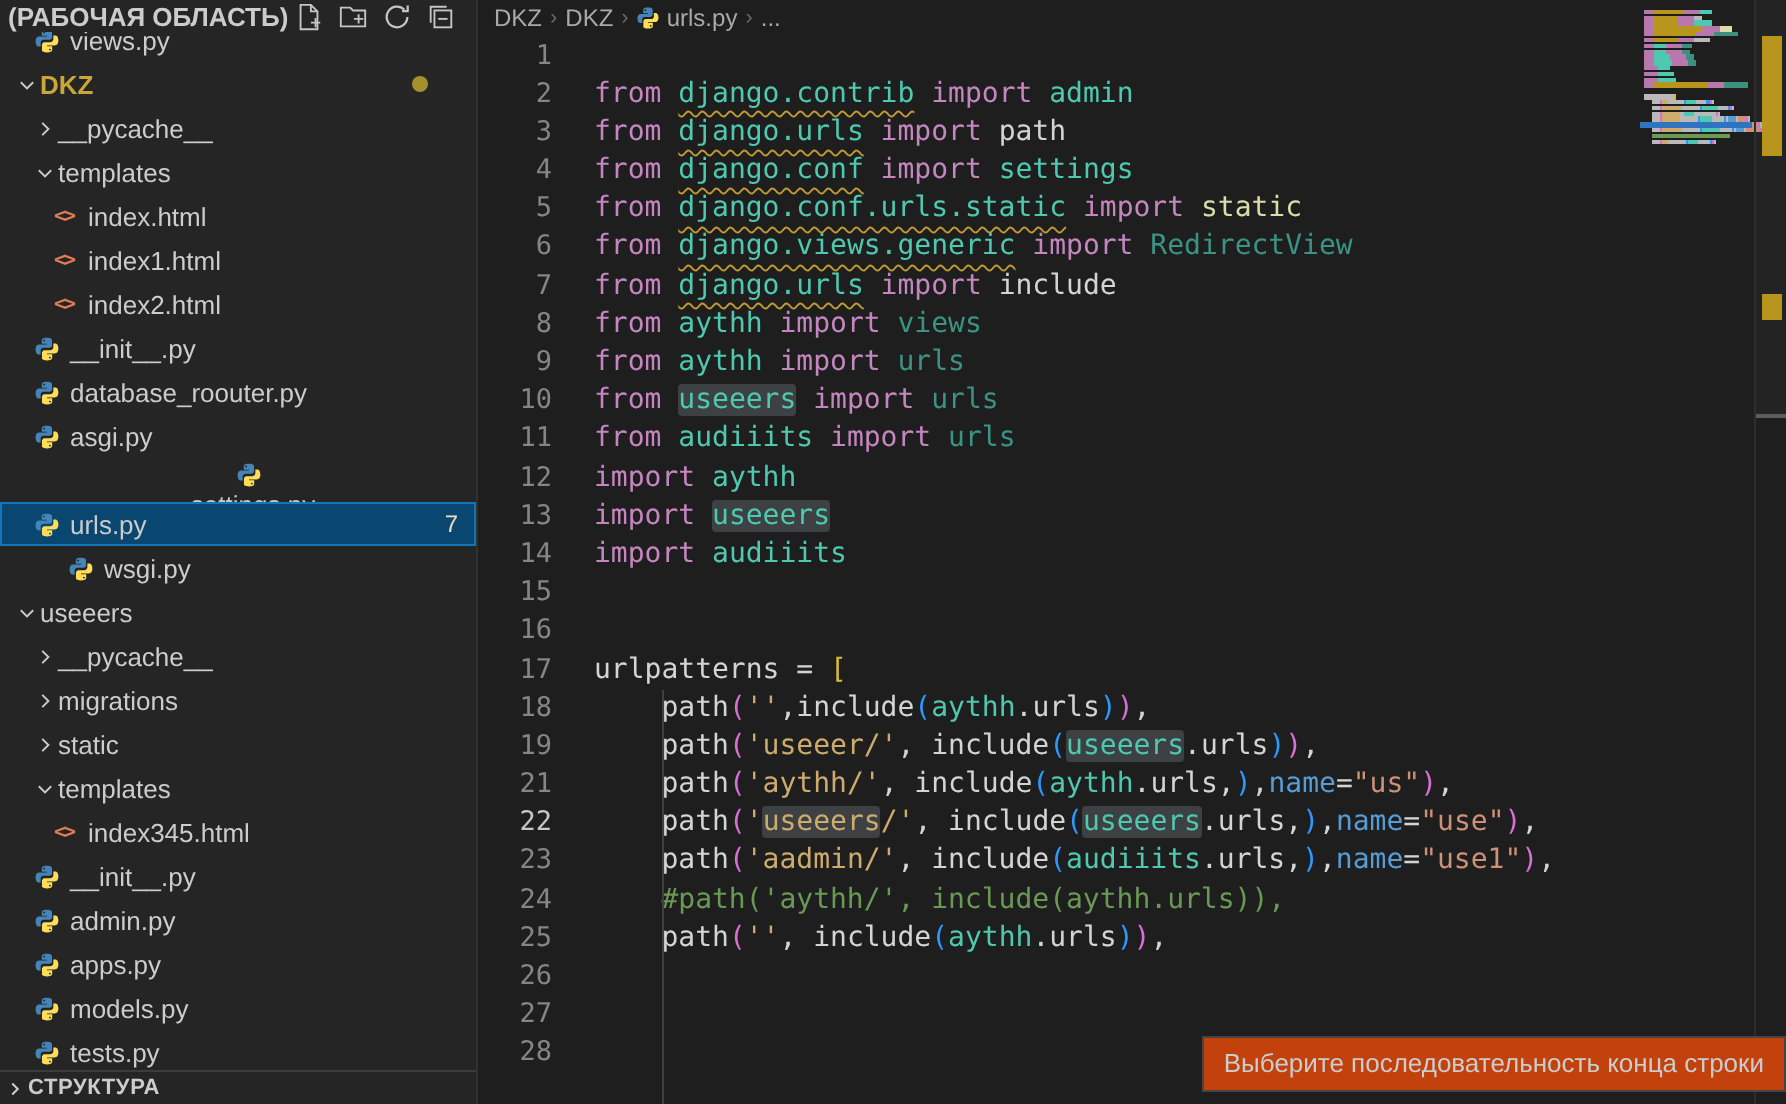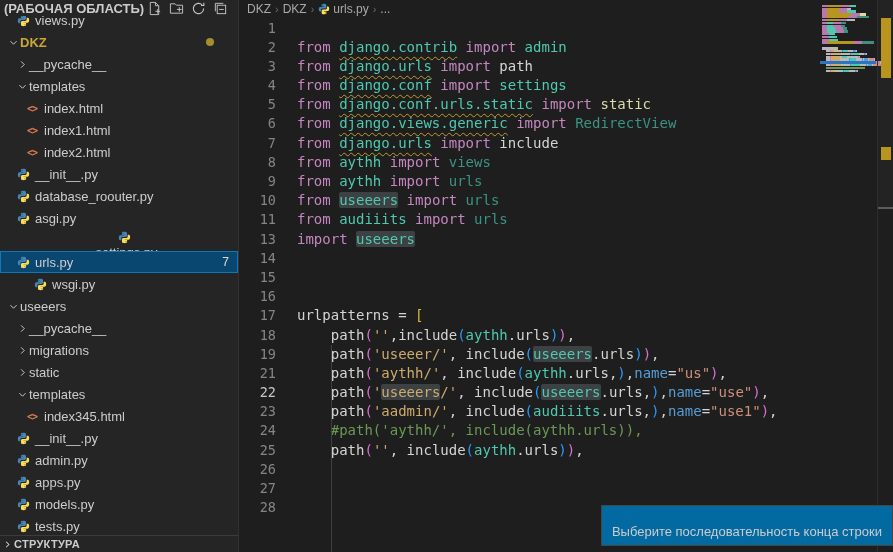--- a/index.html
+++ b/index.html
@@ -66,22 +66,22 @@
   .minimap{position:absolute;left:581px;top:0;width:56px;height:552px;}
   .mm-row{position:absolute;left:2px;height:2.4px;font-size:0;white-space:nowrap;}
   .mm-seg{display:inline-block;height:100%;}
   .mm-current{position:absolute;left:0;width:56px;height:3px;background:#2f74c0;}
   .ruler{position:absolute;left:638px;top:0;width:16px;height:552px;border-left:1px solid #2d2d2d;}
   .ruler-mark{position:absolute;left:3px;width:10px;background:#b8961e;}
   .scroll-thumb{position:absolute;left:638px;top:0;width:16px;height:207px;background:rgba(120,120,120,.07);
                 border-bottom:2px solid #5c5c5c;}
 
   
-  .tooltip{position:absolute;right:0;bottom:6px;background:#0369a1;border:1px solid #454545;
-           color:#cccccc;font-size:13px;padding:18px 10px 6px 10px;white-space:nowrap;z-index:10;}
+  .tooltip{position:absolute;right:0;bottom:6px;background:#c2410c;border:1px solid #454545;
+           color:#cccccc;font-size:13px;padding:5px 10px 6px 10px;white-space:nowrap;z-index:10;}
 </style>
 </head>
 <body>
 
 <div class="sidebar">
   <div class="tree" id="tree">
       <div class="row" style="padding-left: 15px; align-items: center;">
         <span class="fileicon">
           <svg viewBox="0 0 16 16">
             <path fill="#4584b6" d="M7.9 1C4.6 1 4.8 2.4 4.8 2.4v2.4H8v.5H3.2S1 5.1 1 8.3s1.9 3.1 1.9 3.1h1.2V9.2s-.1-1.9 1.9-1.9h3.3s1.8 0 1.8-1.8V2.6S11.4 1 7.9 1zM6.2 2.1a.6.6 0 1 1 0 1.2.6.6 0 0 1 0-1.2z"></path>
@@ -343,22 +343,23 @@
       <div class="code-line"><span class="num">2</span><span class="ct"><span class="tk kw">from </span><span class="tk modsq">django.contrib</span><span class="tk kw"> import </span><span class="tk cls">admin</span></span></div>
       <div class="code-line"><span class="num">3</span><span class="ct"><span class="tk kw">from </span><span class="tk modsq">django.urls</span><span class="tk kw"> import </span><span class="tk txt">path</span></span></div>
       <div class="code-line"><span class="num">4</span><span class="ct"><span class="tk kw">from </span><span class="tk modsq">django.conf</span><span class="tk kw"> import </span><span class="tk cls">settings</span></span></div>
       <div class="code-line"><span class="num">5</span><span class="ct"><span class="tk kw">from </span><span class="tk modsq">django.conf.urls.static</span><span class="tk kw"> import </span><span class="tk fn">static</span></span></div>
       <div class="code-line"><span class="num">6</span><span class="ct"><span class="tk kw">from </span><span class="tk modsq">django.views.generic</span><span class="tk kw"> import </span><span class="tk dim">RedirectView</span></span></div>
       <div class="code-line"><span class="num">7</span><span class="ct"><span class="tk kw">from </span><span class="tk modsq">django.urls</span><span class="tk kw"> import </span><span class="tk txt">include</span></span></div>
       <div class="code-line"><span class="num">8</span><span class="ct"><span class="tk kw">from </span><span class="tk mod">aythh</span><span class="tk kw"> import </span><span class="tk dim">views</span></span></div>
       <div class="code-line"><span class="num">9</span><span class="ct"><span class="tk kw">from </span><span class="tk mod">aythh</span><span class="tk kw"> import </span><span class="tk dim">urls</span></span></div>
       <div class="code-line"><span class="num">10</span><span class="ct"><span class="tk kw">from </span><span class="tk hl">useeers</span><span class="tk kw"> import </span><span class="tk dim">urls</span></span></div>
       <div class="code-line"><span class="num">11</span><span class="ct"><span class="tk kw">from </span><span class="tk mod">audiiits</span><span class="tk kw"> import </span><span class="tk dim">urls</span></span></div>
+      <div class="code-line"><span class="num">12</span><span class="ct"><span class="tk kw">import </span><span class="tk mod">aythh</span></span></div>
       <div class="code-line"><span class="num">13</span><span class="ct"><span class="tk kw">import </span><span class="tk hl">useeers</span></span></div>
-      <div class="code-line"><span class="num">14</span></div>
+      <div class="code-line"><span class="num">14</span><span class="ct"><span class="tk kw">import </span><span class="tk mod">audiiits</span></span></div>
       <div class="code-line"><span class="num">15</span></div>
       <div class="code-line"><span class="num">16</span><span class="ct"></span></div>
       <div class="code-line"><span class="num">17</span><span class="ct"><span class="tk txt">urlpatterns = </span><span class="tk b1">[</span></span></div>
       <div class="code-line"><span class="num">18</span><span class="ct"><span class="tk txt">    path</span><span class="tk b2">(</span><span class="tk str1">''</span><span class="tk txt">,include</span><span class="tk b3">(</span><span class="tk cls">aythh</span><span class="tk txt">.urls</span><span class="tk b3">)</span><span class="tk b2">)</span><span class="tk txt">,</span></span></div>
       <div class="code-line"><span class="num">19</span><span class="ct"><span class="tk txt">    path</span><span class="tk b2">(</span><span class="tk str1">'useeer/'</span><span class="tk txt">, include</span><span class="tk b3">(</span><span class="tk hl">useeers</span><span class="tk txt">.urls</span><span class="tk b3">)</span><span class="tk b2">)</span><span class="tk txt">,</span></span></div>
       <div class="code-line"><span class="num">21</span><span class="ct"><span class="tk txt">    path</span><span class="tk b2">(</span><span class="tk str1">'aythh/'</span><span class="tk txt">, include</span><span class="tk b3">(</span><span class="tk cls">aythh</span><span class="tk txt">.urls,</span><span class="tk b3">)</span><span class="tk txt">,</span><span class="tk kwarg">name</span><span class="tk txt">=</span><span class="tk str2">"us"</span><span class="tk b2">)</span><span class="tk txt">,</span></span></div>
       <div class="code-line"><span class="num active">22</span><span class="ct"><span class="tk txt">    path</span><span class="tk b2">(</span><span class="tk str1">'</span><span class="tk strhl">useeers</span><span class="tk str1">/'</span><span class="tk txt">, include</span><span class="tk b3">(</span><span class="tk hl">useeers</span><span class="tk txt">.urls,</span><span class="tk b3">)</span><span class="tk txt">,</span><span class="tk kwarg">name</span><span class="tk txt">=</span><span class="tk str2">"use"</span><span class="tk b2">)</span><span class="tk txt">,</span></span></div>
       <div class="code-line"><span class="num">23</span><span class="ct"><span class="tk txt">    path</span><span class="tk b2">(</span><span class="tk str1">'aadmin/'</span><span class="tk txt">, include</span><span class="tk b3">(</span><span class="tk cls">audiiits</span><span class="tk txt">.urls,</span><span class="tk b3">)</span><span class="tk txt">,</span><span class="tk kwarg">name</span><span class="tk txt">=</span><span class="tk str2">"use1"</span><span class="tk b2">)</span><span class="tk txt">,</span></span></div>
       <div class="code-line"><span class="num">24</span><span class="ct"><span class="tk com">    #path('aythh/', include(aythh.urls)),</span></span></div>
       <div class="code-line"><span class="num">25</span><span class="ct"><span class="tk txt">    path</span><span class="tk b2">(</span><span class="tk str1">''</span><span class="tk txt">, include</span><span class="tk b3">(</span><span class="tk cls">aythh</span><span class="tk txt">.urls</span><span class="tk b3">)</span><span class="tk b2">)</span><span class="tk txt">,</span></span></div>

